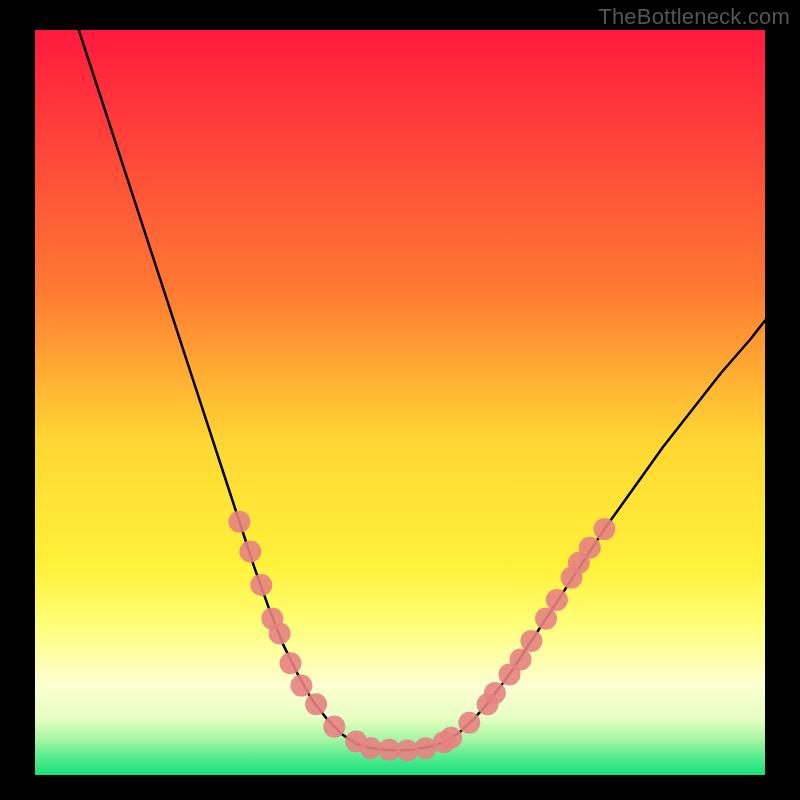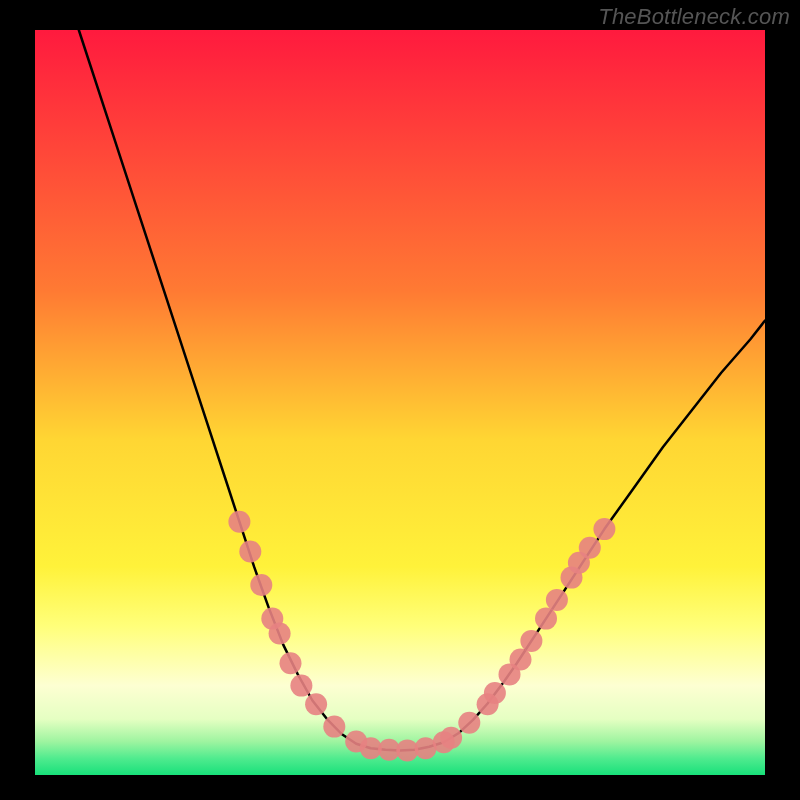--- a/index.html
+++ b/index.html
@@ -18,21 +18,20 @@
   }
   .watermark {
     position: absolute;
     top: 4px;
     right: 10px;
     color: #555;
     font-size: 22px;
     font-weight: 400;
     letter-spacing: 0.2px;
     z-index: 10;
-    font-style: italic;
   }
   svg {
     display: block;
   }
 </style>
 </head>
 <body>
 
 <div class="frame">
   <div class="watermark">TheBottleneck.com</div>

